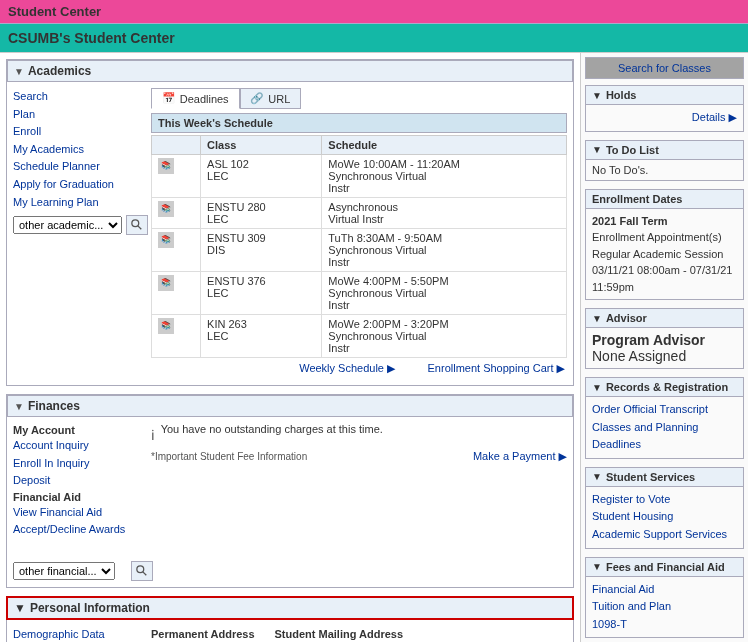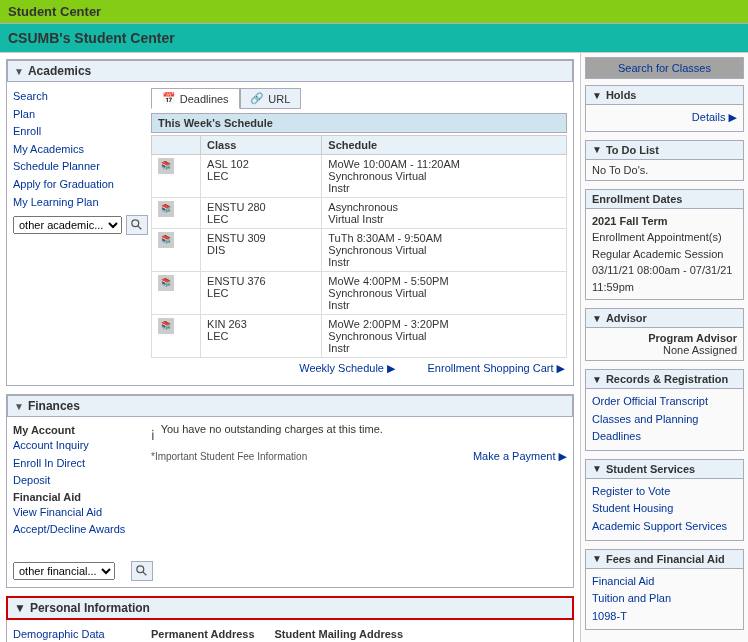--- a/index.html
+++ b/index.html
@@ -2,21 +2,21 @@
 <html><head>
   <meta charset="utf-8">
   <style>
     * { box-sizing: border-box; margin: 0; padding: 0; }
     body { font-family: Arial, sans-serif; font-size: 12px; background: #f0f0f0; color: #333; }
 
     .page-wrapper { width: 748px; background: #fff; }
 
     
     .student-center-header {
-      background: #84cc16;
+      background: #ec4899;
       border-bottom: 1px solid #aac;
       padding: 4px 8px;
       font-weight: bold;
       font-size: 13px;
       color: #333;
     }
     .student-center-title {
       padding: 6px 8px;
       font-size: 14px;
       font-weight: bold;
@@ -180,21 +180,21 @@
       text-decoration: none;
       margin-bottom: 6px;
     }
 
     .holds-detail { display: flex; justify-content: flex-end; }
     .holds-detail a { color: #003399; text-decoration: none; font-size: 11px; }
 
     .enrollment-dates { font-size: 11px; line-height: 1.5; }
     .enrollment-dates .term { font-weight: bold; }
 
-    .advisor-content { font-size: 11px; text-align: right; }
+    .advisor-content { font-size: 14px; }
     .advisor-content .label { font-weight: bold; }
     .chevron { font-size: 10px; }
   </style>
 </head>
 <body>
 
 <div class="page-wrapper">
 
   <div class="student-center-header">
     <span>Student Center</span>
@@ -293,21 +293,21 @@
 
       <div class="section-box">
         <div class="section-header">
           <span class="arrow">▼</span>
           <span>Finances</span>
         </div>
         <div class="finances-content">
           <div class="finances-links">
             <span class="group-label">My Account</span>
             <a href="#">Account Inquiry</a>
-            <a href="#">Enroll In Direct</a>
+            <a href="#">Enroll In Inquiry</a>
             <a href="#">Deposit</a>
             <span class="group-label">Financial Aid</span>
             <a href="#">View Financial Aid</a>
             <a href="#">Accept/Decline Awards</a>
             <div class="finances-select-row">
               <select>
                 <option>other financial...</option>
               </select>
               <button class="go-btn">
                 <svg width="14" height="14" viewBox="0 0 14 14">

